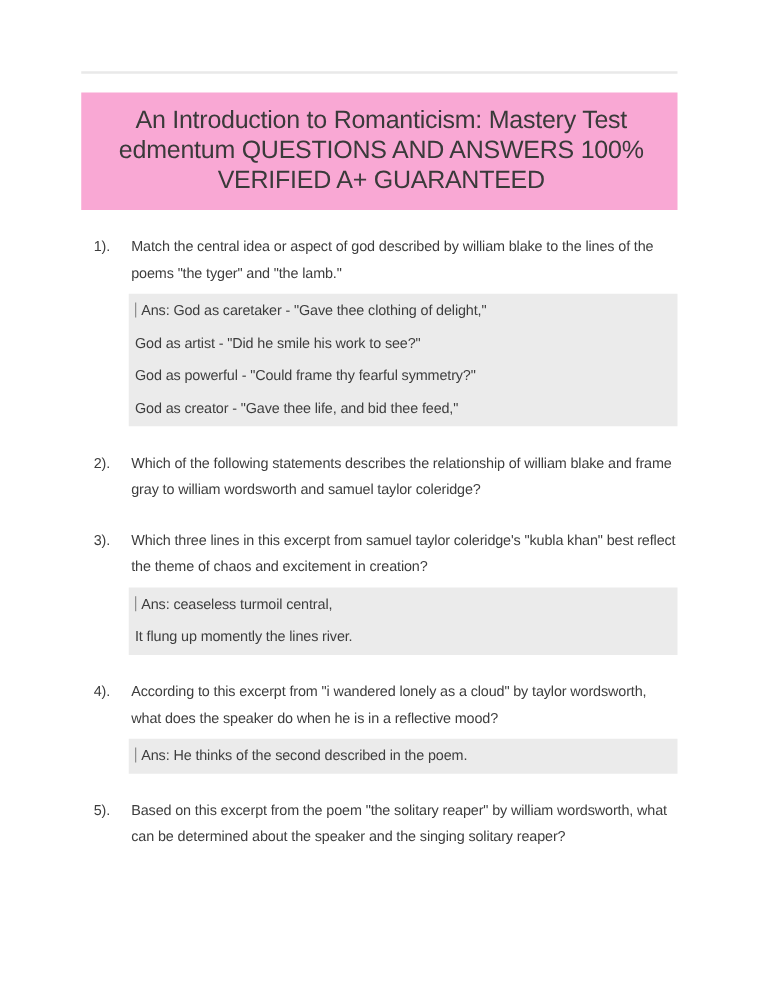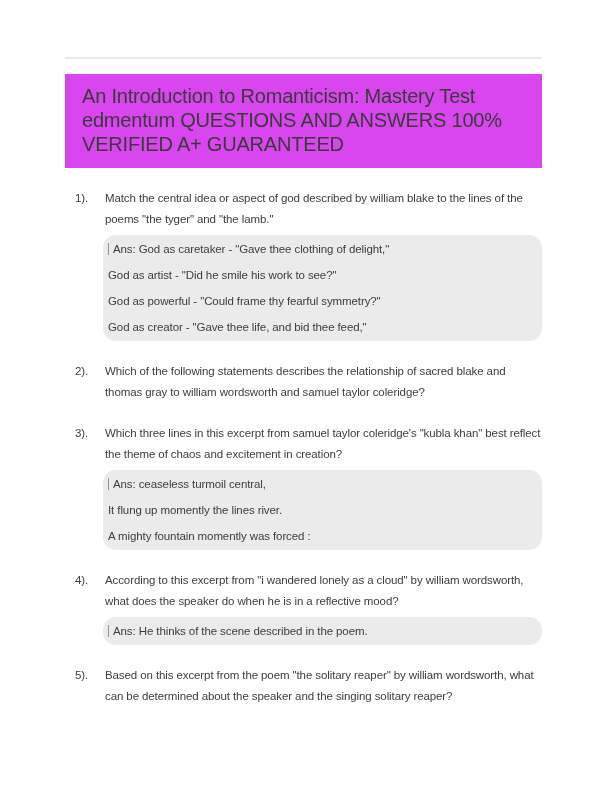--- a/index.html
+++ b/index.html
@@ -15,27 +15,28 @@
   .page { position: relative; width: 606px; height: 800px; background:#ffffff; }
 
   .hairline {
     margin: 57px 64px 0 65px;
     height: 2px;
     background: #e9e9e9;
   }
 
   .title-box {
     margin: 15px 64px 0 65px;
-    background: #d946ef;
+    background: #f9a8d4;
     padding: 10px 14px 12px 17px;
     font-size: 20px;
     line-height: 24px;
     letter-spacing: -0.2px;
     color: #3a3a3a;
     font-weight: 400;
+    text-align: center;
   }
 
   .questions { margin: 0 64px 0 65px; }
 
   .question-block { margin-top: 20px; }
 
   .q-row {
     display: flex;
     align-items: flex-start;
     padding-left: 10px;
@@ -53,21 +54,20 @@
     font-size: 11.5px;
     line-height: 21px;
     letter-spacing: -0.1px;
     color: #3d3d3d;
   }
 
   .answer-box {
     margin: 5px 0 0 38px;
     background: #ebebeb;
     padding: 6px 10px 4px 5px;
-    border-radius: 13px;
   }
   .ans-line {
     font-size: 11.5px;
     line-height: 16px;
     letter-spacing: -0.1px;
     color: #3d3d3d;
     margin-bottom: 10px;
   }
   .ans-line:last-child { margin-bottom: 2px; }
   .ans-line.first::before {
@@ -101,43 +101,42 @@
           <p class="ans-line first">Ans: God as caretaker - "Gave thee clothing of delight,"</p>
           <p class="ans-line">God as artist - "Did he smile his work to see?"</p>
           <p class="ans-line">God as powerful - "Could frame thy fearful symmetry?"</p>
           <p class="ans-line">God as creator - "Gave thee life, and bid thee feed,"</p>
         </div>
     </div>
 
     <div class="question-block">
       <div class="q-row">
         <span class="q-num">2).</span>
-        <p class="q-text">Which of the following statements describes the relationship of sacred blake and thomas gray to william wordsworth and samuel taylor coleridge?</p>
+        <p class="q-text">Which of the following statements describes the relationship of william blake and frame gray to william wordsworth and samuel taylor coleridge?</p>
       </div>
     </div>
 
     <div class="question-block">
       <div class="q-row">
         <span class="q-num">3).</span>
         <p class="q-text">Which three lines in this excerpt from samuel taylor coleridge's "kubla khan" best reflect the theme of chaos and excitement in creation?</p>
       </div>
       <div class="answer-box">
           <p class="ans-line first">Ans: ceaseless turmoil central,</p>
           <p class="ans-line">It flung up momently the lines river.</p>
-          <p class="ans-line">A mighty fountain momently was forced :</p>
         </div>
     </div>
 
     <div class="question-block">
       <div class="q-row">
         <span class="q-num">4).</span>
-        <p class="q-text">According to this excerpt from "i wandered lonely as a cloud" by william wordsworth, what does the speaker do when he is in a reflective mood?</p>
+        <p class="q-text">According to this excerpt from "i wandered lonely as a cloud" by taylor wordsworth, what does the speaker do when he is in a reflective mood?</p>
       </div>
       <div class="answer-box">
-          <p class="ans-line first">Ans: He thinks of the scene described in the poem.</p>
+          <p class="ans-line first">Ans: He thinks of the second described in the poem.</p>
         </div>
     </div>
 
     <div class="question-block">
       <div class="q-row">
         <span class="q-num">5).</span>
         <p class="q-text">Based on this excerpt from the poem "the solitary reaper" by william wordsworth, what can be determined about the speaker and the singing solitary reaper?</p>
       </div>
 
     </div>

